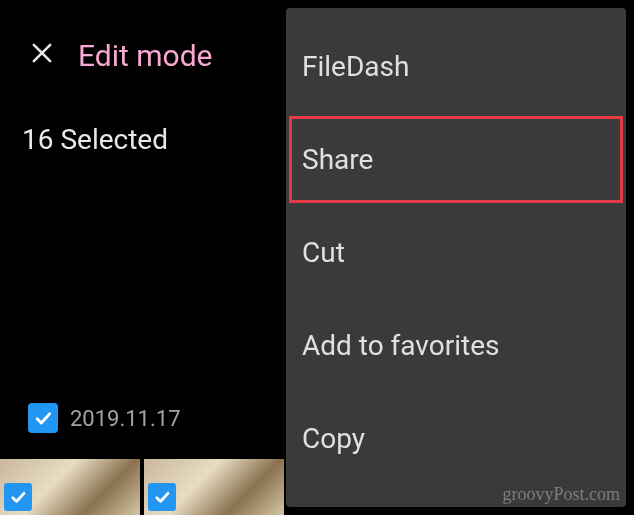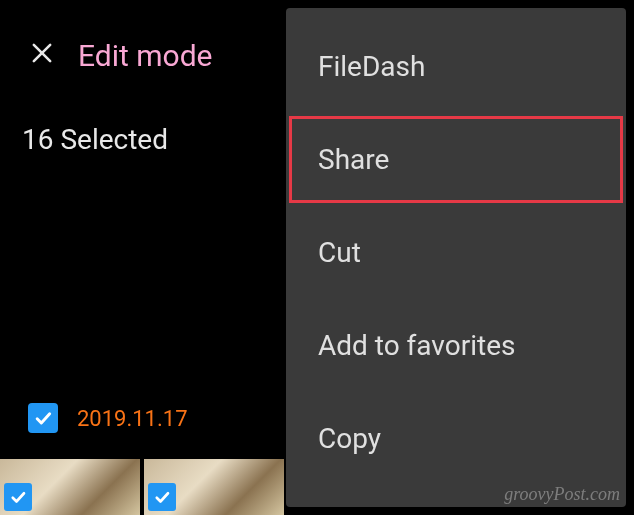--- a/index.html
+++ b/index.html
@@ -48,24 +48,23 @@
       height: 30px;
       background: #2196f3;
       border-radius: 4px;
       display: flex;
       align-items: center;
       justify-content: center;
       cursor: pointer;
     }
     .checkbox svg { width: 20px; height: 20px; }
     .date-label {
-      color: #f97316;
+      color: #a3a3a3;
       font-size: 22px;
       font-weight: 400;
-      margin-left: 7px;
     }
     .thumbs {
       position: absolute;
       left: 0;
       bottom: 0;
       display: flex;
       gap: 4px;
     }
     .thumb {
       width: 140px;
@@ -93,36 +92,35 @@
       width: 340px;
       height: 499px;
       background: #3a3a3a;
       border-radius: 4px;
       padding-top: 12px;
     }
     .menu-item {
       color: #e0e0e0;
       font-size: 28px;
       font-weight: 400;
-      padding: 30px 32px;
+      padding: 30px 16px;
       cursor: pointer;
       position: relative;
     }
     .menu-item.highlight {
       outline: 3px solid #e63946;
       outline-offset: -6px;
       margin: 0 0;
     }
     .watermark {
       position: absolute;
       right: 14px;
       bottom: 10px;
       color: #9a9a9a;
       font-size: 18px;
-      font-style: italic;
       font-family: Georgia, serif;
       opacity: 0.7;
     }
   </style>
 </head>
 <body>
 
 <div class="header">
   <div class="close-x">
     <svg viewBox="0 0 24 24" width="28" height="28" fill="none" stroke="#e8e8e8" stroke-width="2.2" stroke-linecap="round">

